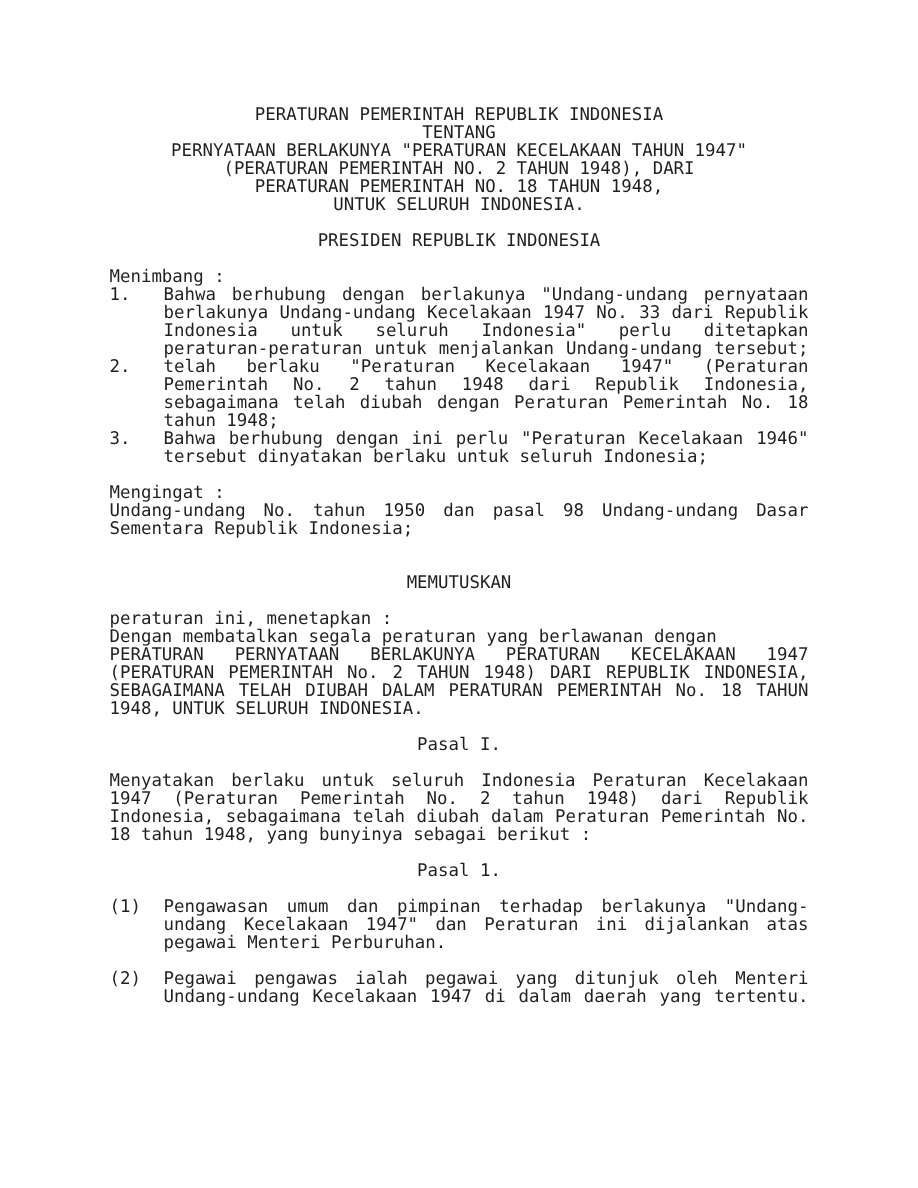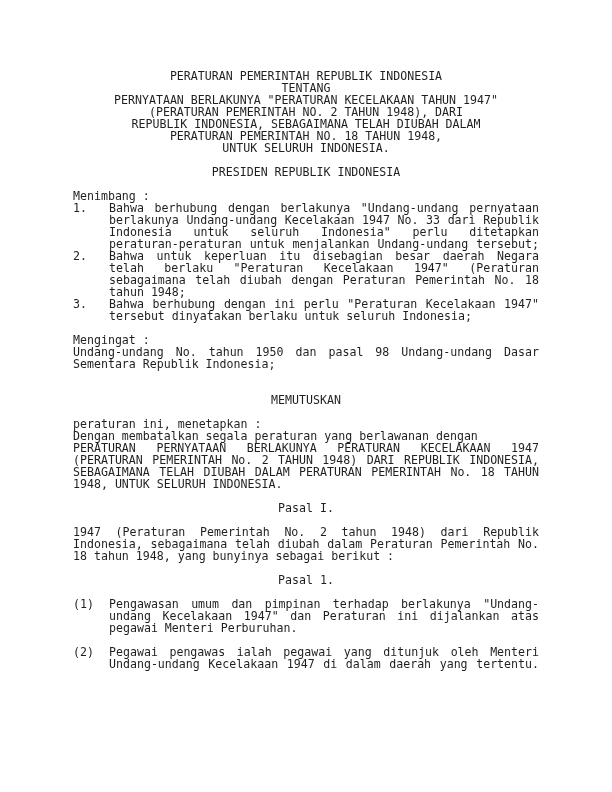--- a/index.html
+++ b/index.html
@@ -56,69 +56,69 @@
 </style>
 </head>
 <body>
 
 <div class="page" style="background: rgb(255, 255, 255);">
   <div class="doc" id="doc" style="color: rgb(31, 31, 31);">
       <div class="line c">PERATURAN PEMERINTAH REPUBLIK INDONESIA</div>
       <div class="line c">TENTANG</div>
       <div class="line c">PERNYATAAN BERLAKUNYA "PERATURAN KECELAKAAN TAHUN 1947"</div>
       <div class="line c">(PERATURAN PEMERINTAH NO. 2 TAHUN 1948), DARI</div>
-      <div class="line c">REPUBLIK INDONESIA, SEBAGAIMANA TELAH DIUBAH DALAM</div>
       <div class="line c">PERATURAN PEMERINTAH NO. 18 TAHUN 1948,</div>
       <div class="line c">UNTUK SELURUH INDONESIA.</div>
       <div class="blank"></div>
       <div class="line c">PRESIDEN REPUBLIK INDONESIA</div>
       <div class="blank"></div>
       <div class="line">Menimbang :</div>
       <div class="item">
         <span class="marker">1.</span>
         <div class="body">
           <div class="line j">Bahwa berhubung dengan berlakunya "Undang-undang pernyataan</div>
           <div class="line j">berlakunya Undang-undang Kecelakaan 1947 No. 33 dari Republik</div>
           <div class="line j">Indonesia untuk seluruh Indonesia" perlu ditetapkan</div>
           <div class="line j">peraturan-peraturan untuk menjalankan Undang-undang tersebut;</div>
         </div>
       </div>
       <div class="item">
         <span class="marker">2.</span>
         <div class="body">
-          <div class="line j">Bahwa untuk keperluan itu disebagian besar daerah Negara</div>
           <div class="line j">telah berlaku "Peraturan Kecelakaan 1947" (Peraturan</div>
+          <div class="line j">Pemerintah No. 2 tahun 1948 dari Republik Indonesia,</div>
           <div class="line j">sebagaimana telah diubah dengan Peraturan Pemerintah No. 18</div>
           <div class="line">tahun 1948;</div>
         </div>
       </div>
       <div class="item">
         <span class="marker">3.</span>
         <div class="body">
-          <div class="line j">Bahwa berhubung dengan ini perlu "Peraturan Kecelakaan 1947"</div>
+          <div class="line j">Bahwa berhubung dengan ini perlu "Peraturan Kecelakaan 1946"</div>
           <div class="line">tersebut dinyatakan berlaku untuk seluruh Indonesia;</div>
         </div>
       </div>
       <div class="blank"></div>
       <div class="line">Mengingat :</div>
       <div class="line j">Undang-undang No. tahun 1950 dan pasal 98 Undang-undang Dasar</div>
       <div class="line">Sementara Republik Indonesia;</div>
       <div class="blank"></div>
       <div class="blank"></div>
       <div class="line c">MEMUTUSKAN</div>
       <div class="blank"></div>
       <div class="line">peraturan ini, menetapkan :</div>
       <div class="line">Dengan membatalkan segala peraturan yang berlawanan dengan</div>
       <div class="line j">PERATURAN PERNYATAAN BERLAKUNYA PERATURAN KECELAKAAN 1947</div>
       <div class="line j">(PERATURAN PEMERINTAH No. 2 TAHUN 1948) DARI REPUBLIK INDONESIA,</div>
       <div class="line j">SEBAGAIMANA TELAH DIUBAH DALAM PERATURAN PEMERINTAH No. 18 TAHUN</div>
       <div class="line">1948, UNTUK SELURUH INDONESIA.</div>
       <div class="blank"></div>
       <div class="line c">Pasal I.</div>
       <div class="blank"></div>
+      <div class="line j">Menyatakan berlaku untuk seluruh Indonesia Peraturan Kecelakaan</div>
       <div class="line j">1947 (Peraturan Pemerintah No. 2 tahun 1948) dari Republik</div>
       <div class="line j">Indonesia, sebagaimana telah diubah dalam Peraturan Pemerintah No.</div>
       <div class="line">18 tahun 1948, yang bunyinya sebagai berikut :</div>
       <div class="blank"></div>
       <div class="line c">Pasal 1.</div>
       <div class="blank"></div>
       <div class="item">
         <span class="marker">(1)</span>
         <div class="body">
           <div class="line j">Pengawasan umum dan pimpinan terhadap berlakunya "Undang-</div>

